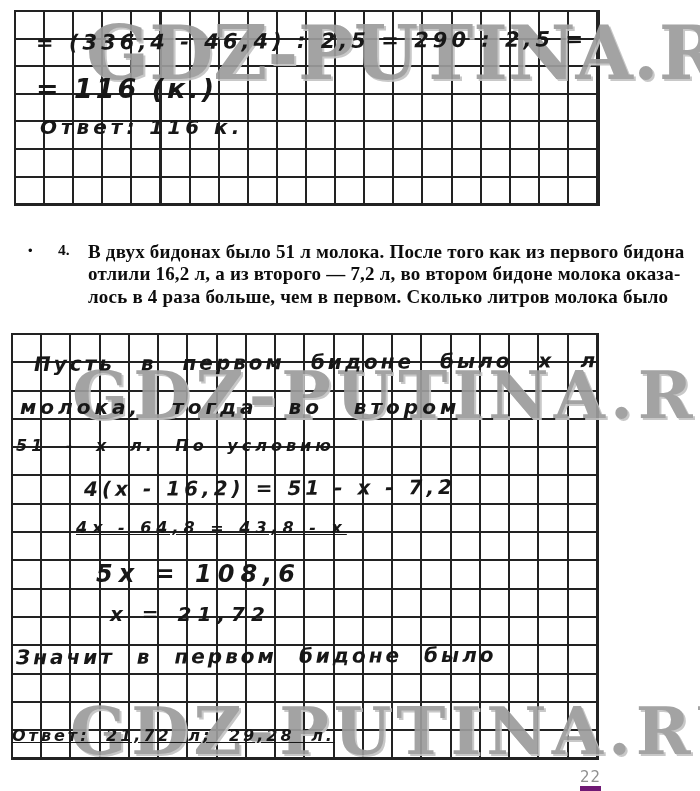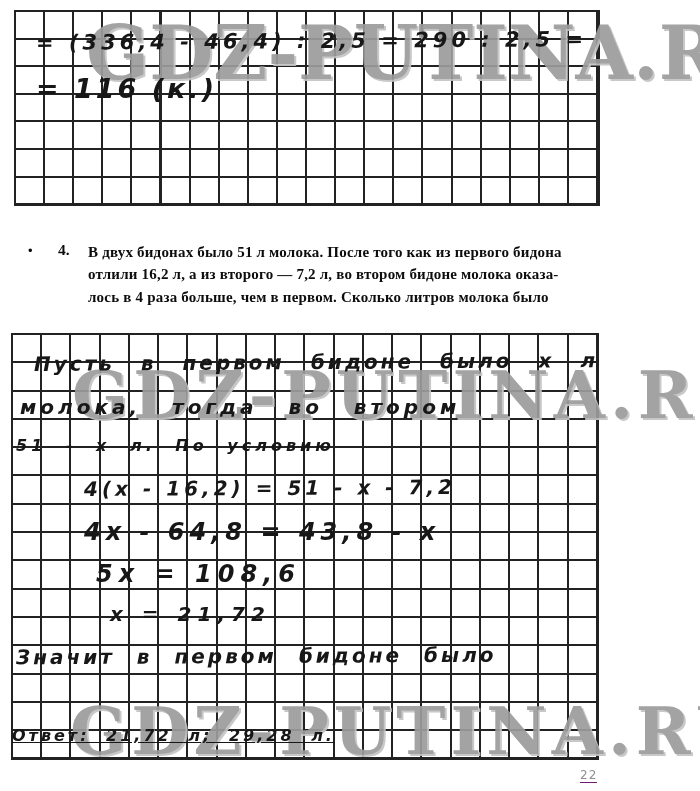--- a/index.html
+++ b/index.html
@@ -32,60 +32,61 @@
     font-family:"DejaVu Sans",sans-serif;font-style:italic;font-weight:bold;
     line-height:1;
   }
   .hw-t1{left:36px;top:31px;font-size:21px;letter-spacing:4px;transform:rotate(-.4deg);}
   .hw-t2{left:36px;top:75px;font-size:27px;letter-spacing:3px;}
   .hw-t3{left:40px;top:117px;font-size:20px;letter-spacing:4px;}
   .hw-b0{left:34px;top:352px;font-size:20px;letter-spacing:3px;word-spacing:16px;transform:rotate(-.4deg);}
   .hw-b1{left:20px;top:397px;font-size:20px;letter-spacing:4px;word-spacing:20px;text-align:center;}
   .hw-b2{left:16px;top:438px;font-size:16px;letter-spacing:4px;word-spacing:10px;}
   .hw-b3{left:84px;top:478px;font-size:20px;letter-spacing:4px;transform:rotate(-.3deg);}
-  .hw-b4{left:84px;top:520px;font-size:24px;letter-spacing:5px;}
+  .hw-b4{left:76px;top:520px;font-size:16px;letter-spacing:5px;text-decoration:underline;}
   .hw-b5{left:96px;top:562px;font-size:24px;letter-spacing:6px;}
   .hw-b6{left:110px;top:604px;font-size:20px;letter-spacing:6px;}
   .hw-b7{left:16px;top:646px;font-size:20px;letter-spacing:3px;word-spacing:12px;transform:rotate(-.3deg);}
   .hw-b8{left:16px;top:688px;font-size:19px;letter-spacing:2px;word-spacing:10px;}
   .hw-b9{left:12px;top:728px;font-size:16px;letter-spacing:3px;word-spacing:8px;text-decoration:underline;}
   
   .problem{
     position:absolute;z-index:10;left:88px;top:241px;width:584px;
     font-family:"Liberation Serif",serif;font-weight:700;
-    font-size:15px;line-height:22.4px;color:#0d0d0d;letter-spacing:.2px;
+    font-size:19px;line-height:22.4px;color:#0d0d0d;letter-spacing:.2px;
   }
   .problem .pline{white-space:nowrap;}
   .p-bullet{
     position:absolute;z-index:10;left:28px;top:243px;font-size:13px;color:#0d0d0d;
   }
   .p-num{
     position:absolute;z-index:10;left:58px;top:241px;
     font-family:"Liberation Serif",serif;font-weight:700;font-size:15.5px;color:#0d0d0d;
   }
   .page-num{
-    position:absolute;z-index:6;left:580px;top:769px;font-size:12px;color:#8f8f8f;
-    font-family:"DejaVu Sans",sans-serif;border-bottom:1px solid #701a75;line-height:1.1;
+    position:absolute;z-index:6;left:580px;top:769px;font-size:15px;color:#8f8f8f;
+    font-family:"DejaVu Sans",sans-serif;border-bottom:5px solid #701a75;line-height:1.1;
     letter-spacing:1px;
   }
 </style>
 </head>
 <body>
 
 <div class="sheet">
 
   <div class="grid top"></div>
   <div class="grid bottom"></div>
 
   <div class="wm t">GDZ-PUTINA.RU</div>
   <div class="wm m">GDZ-PUTINA.RU</div>
   <div class="wm b">GDZ-PUTINA.RU</div>
 
   <div class="hw hw-t1">= (336,4 - 46,4) : 2,5 = 290 : 2,5 =</div>
   <div class="hw hw-t2">= 116 (к.)</div>
+  <div class="hw hw-t3">Ответ: 116 к.</div>
 
   <span class="p-bullet">•</span>
   <span class="p-num">4.</span>
   <div class="problem">
     <div class="pline">В двух бидонах было 51 л молока. После того как из первого бидона</div>
     <div class="pline">отлили 16,2 л, а из второго — 7,2 л, во втором бидоне молока оказа-</div>
     <div class="pline">лось в 4 раза больше, чем в первом. Сколько литров молока было</div>
   </div>
 
   <div class="hw hw-b0">Пусть в первом бидоне было х л</div>

